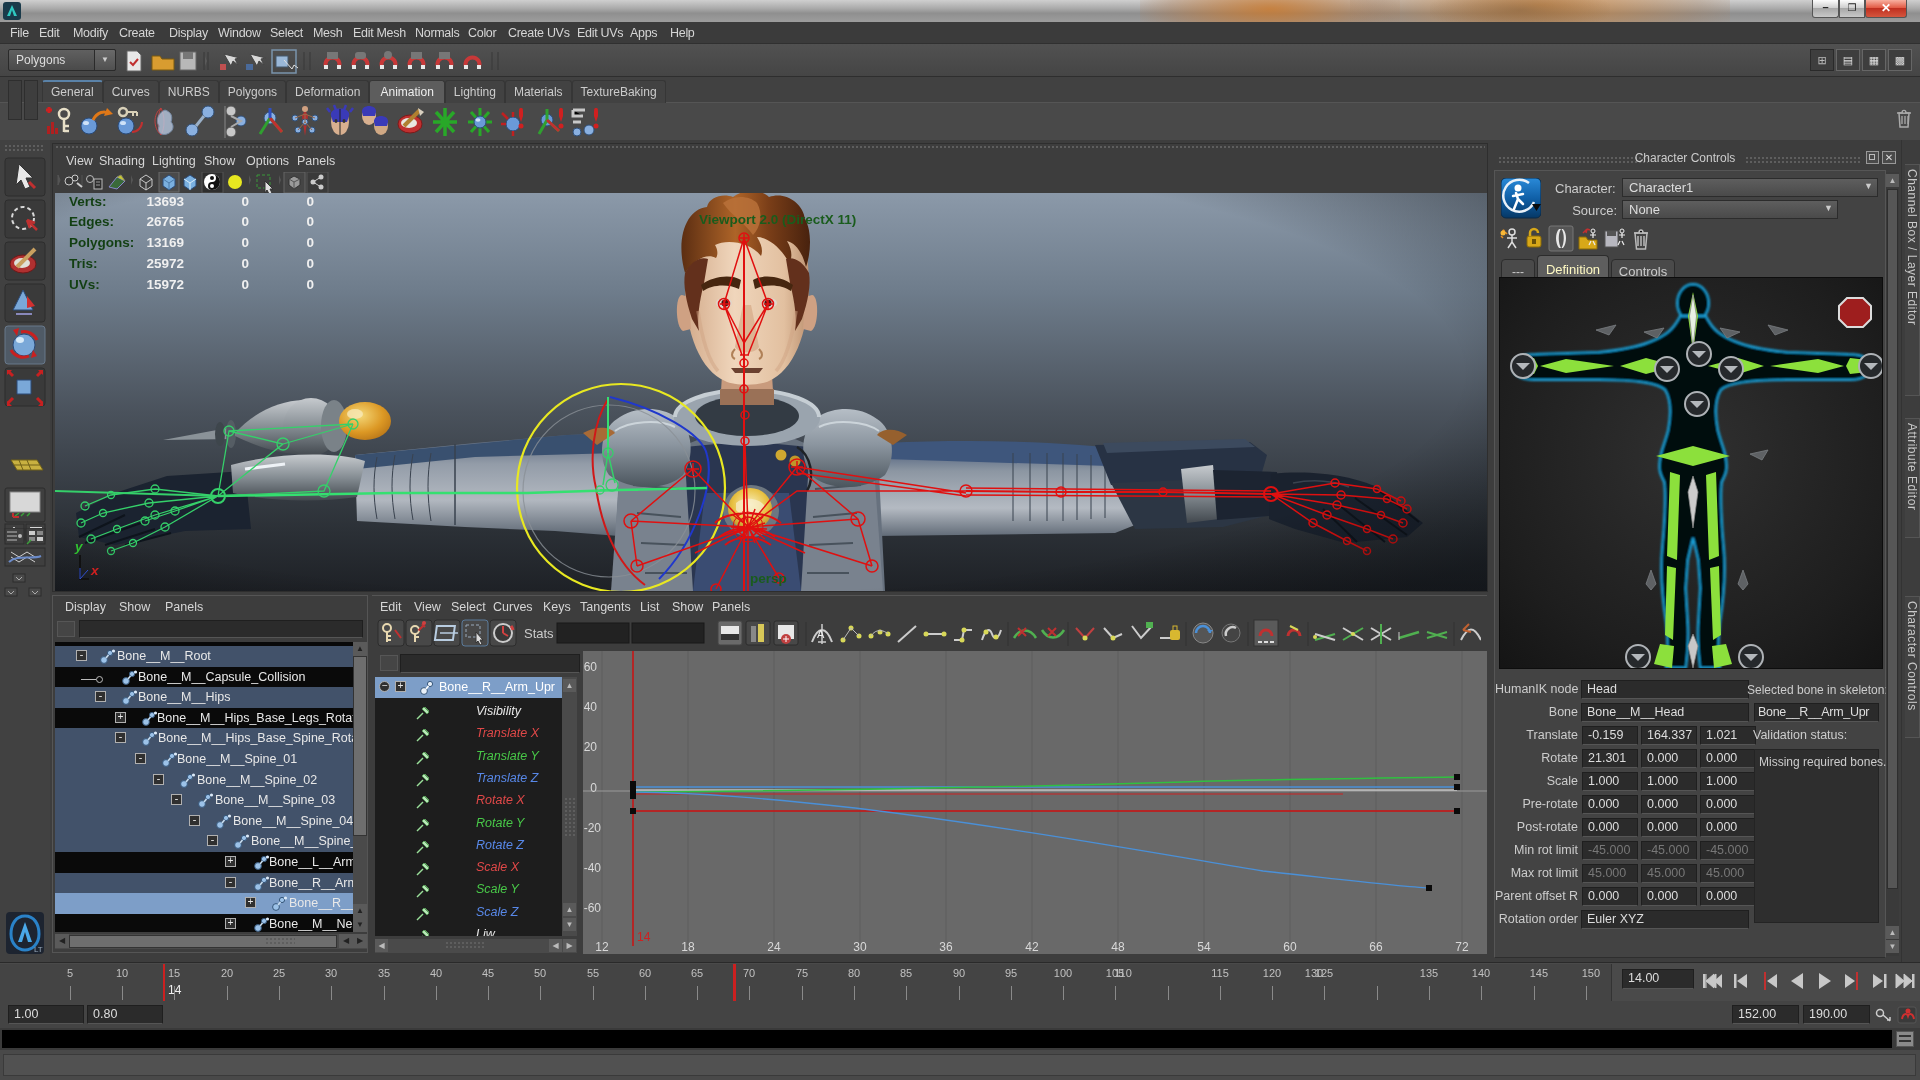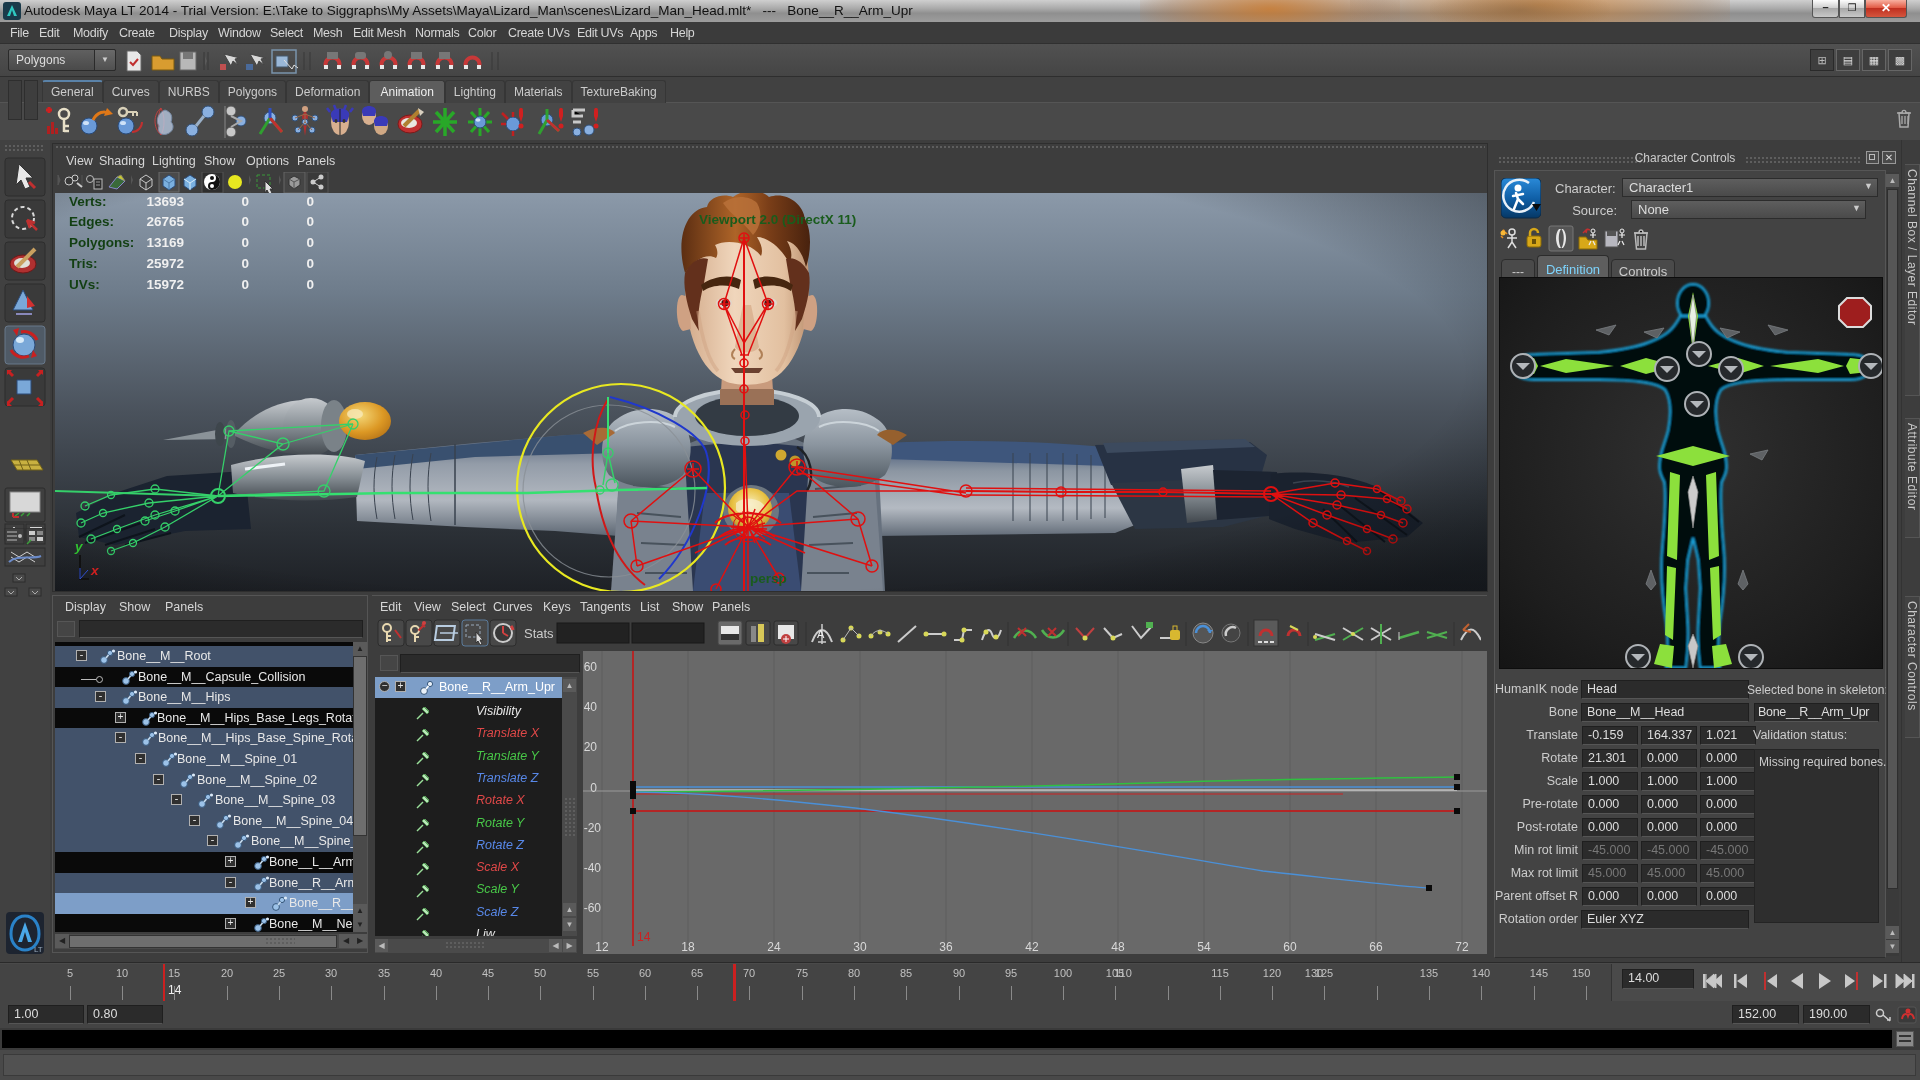--- a/index.html
+++ b/index.html
@@ -20,21 +20,20 @@
 <body>
 
 <div class="abs" id="titlebar" style="left:0;top:0;width:1920px;height:22px;background:linear-gradient(#cfcfcf,#a8a8a8 40%,#8f8f8f 60%,#9d9d9d);overflow:hidden">
   <div class="abs" style="left:1140px;top:-26px;width:260px;height:70px;background:radial-gradient(ellipse at 50% 50%,rgba(205,120,40,.8),rgba(180,120,70,.35) 55%,rgba(140,140,140,0) 78%)"></div>
   <div class="abs" style="left:1350px;top:-30px;width:380px;height:78px;background:radial-gradient(ellipse at 50% 45%,rgba(215,130,45,.7),rgba(170,125,85,.3) 60%,rgba(140,140,140,0) 80%)"></div>
   <div class="abs" style="left:1430px;top:-10px;width:180px;height:40px;background:radial-gradient(ellipse,rgba(120,90,60,.5),transparent 75%)"></div>
   <svg class="abs" style="left:3px;top:2px" width="18" height="18" viewBox="0 0 18 18">
       <rect x="0" y="0" width="18" height="18" rx="3" fill="#1a3a4a"></rect>
       <path d="M4 14 L9 3 L14 14 L11 14 L9 8 L7 14 Z" fill="#2fc8c0"></path>
     </svg>
-  <div class="abs" style="left:24px;top:3px;font-size:13.5px;color:#111;white-space:nowrap">Autodesk Maya LT 2014 - Trial Version: E:\Take to Siggraphs\My Assets\Maya\Lizard_Man\scenes\Lizard_Man_Head.mlt*&nbsp;&nbsp;&nbsp;---&nbsp;&nbsp;&nbsp;Bone__R__Arm_Upr</div>
   <div class="abs" style="left:1812px;top:0;width:27px;height:18px;background:linear-gradient(#fdfdfd,#cfcfcf 45%,#a8a8a8 50%,#c8c8c8);border:1px solid #555;border-top:none;border-radius:0 0 3px 3px;text-align:center;color:#222;font-size:11px;font-weight:bold;line-height:14px">–</div>
   <div class="abs" style="left:1839px;top:0;width:26px;height:18px;background:linear-gradient(#fdfdfd,#cfcfcf 45%,#a8a8a8 50%,#c8c8c8);border:1px solid #555;border-top:none;text-align:center;color:#222;font-size:10px;line-height:16px">❐</div>
   <div class="abs" style="left:1865px;top:0;width:42px;height:18px;background:linear-gradient(#f8b0a0,#e25c46 45%,#c03020 50%,#d4563e);border:1px solid #555;border-top:none;border-radius:0 0 3px 3px;text-align:center;color:#fff;font-size:12px;font-weight:bold;line-height:16px">✕</div>
 </div>
 
 <div class="abs menu" id="menubar" style="left:0;top:22px;width:1920px;height:22px;background:#3b3b3b;border-bottom:1px solid #303030;font-size:12.5px;line-height:22px;letter-spacing:-0.3px">
   <span class="abs" style="left:10px">File</span>
     <span class="abs" style="left:39px">Edit</span>
     <span class="abs" style="left:73px">Modify</span>
     <span class="abs" style="left:119px">Create</span>
@@ -1219,21 +1218,21 @@
         </defs>
       <rect x="0" y="0" width="40" height="40" rx="5" fill="url(#hikg)" stroke="#0a2a48"></rect>
       <path d="M28 5 A 16 16 0 1 0 33 24" fill="none" stroke="#e8f0f8" stroke-width="2.5"></path>
       <circle cx="17" cy="10" r="3.5" fill="#fff"></circle>
       <path d="M13 31 L17 21 L15 15 M17 21 L22 26 M12 18 L22 16" fill="none" stroke="#fff" stroke-width="2.5" stroke-linecap="round"></path>
       <path d="M31 26 l9 0 -4.5 7 z" fill="#0a0a0a"></path>
     </svg>
     <div class="abs" style="left:60px;top:10px;width:62px;text-align:left;font-size:13px;color:#ccc">Character:</div>
     <div class="abs" style="left:127px;top:7px;width:256px;height:19px;background:linear-gradient(#5e5e5e,#4a4a4a);border:1px solid #2c2c2c;font-size:13px;color:#ddd;padding:1px 6px">Character1<span style="position:absolute;right:4px;top:2px;font-size:9px;color:#ccc">▼</span></div>
     <div class="abs" style="left:60px;top:32px;width:62px;text-align:right;font-size:13px;color:#ccc">Source:</div>
-    <div class="abs" style="left:136px;top:29px;width:235px;height:19px;background:linear-gradient(#5e5e5e,#4a4a4a);border:1px solid #2c2c2c;font-size:13px;color:#ddd;padding:1px 6px">None<span style="position:absolute;right:4px;top:2px;font-size:9px;color:#ccc">▼</span></div>
+    <div class="abs" style="left:127px;top:29px;width:216px;height:19px;background:linear-gradient(#5e5e5e,#4a4a4a);border:1px solid #2c2c2c;font-size:13px;color:#ddd;padding:1px 6px">None<span style="position:absolute;right:4px;top:2px;font-size:9px;color:#ccc">▼</span></div>
 
     <svg class="abs" style="left:4px;top:54px" width="170" height="28" viewBox="0 0 170 28">
       <g>
           <path d="M3 6 l3 0 m-1.5 -1.5 l0 3 M2 11 l2 2 m2 -6 l2 2" stroke="#e89020" stroke-width="1.5"></path>
           <circle cx="4" cy="8" r="2.5" fill="#f8b838"></circle>
           <circle cx="13" cy="7" r="3" fill="none" stroke="#ddd" stroke-width="1.5"></circle>
           <path d="M13 10 v7 M8 13 h10 M13 17 l-4 6 M13 17 l4 6" stroke="#ddd" stroke-width="1.5"></path>
         </g>
       <g transform="translate(26,2)">
           <rect x="2" y="9" width="14" height="11" rx="2" fill="#d8a818" stroke="#8a6a08"></rect>
@@ -1257,21 +1256,21 @@
           <path d="M19 6 v5 m-3 -3 h6 m-5 6 l-2 4 m4 -4 l2 4" stroke="#eee" stroke-width="1.2"></path>
         </g>
       <g transform="translate(132,2)">
           <path d="M4 6 h12 l-1.5 16 h-9 z" fill="none" stroke="#bbb" stroke-width="1.5"></path>
           <path d="M3 6 h14 M8 6 a2 3 0 0 1 4 0 M7 9 v10 M10 9 v10 M13 9 v10" stroke="#bbb" stroke-width="1.5"></path>
         </g>
     </svg>
 
     <div class="abs" style="left:4px;top:113px;width:384px;height:2px;background:#555"></div>
     <div class="abs" style="left:6px;top:88px;width:34px;height:26px;background:#4a4a4a;border:1px solid #2c2c2c;border-radius:4px 4px 0 0;color:#ccc;text-align:center;line-height:24px">---</div>
-    <div class="abs" style="left:42px;top:84px;width:72px;height:30px;background:#5e5e5e;border:1px solid #2c2c2c;border-bottom:none;border-radius:4px 4px 0 0;color:#7dd3fc;text-align:center;line-height:28px;font-size:13px">Definition</div>
+    <div class="abs" style="left:42px;top:84px;width:72px;height:30px;background:#5e5e5e;border:1px solid #2c2c2c;border-bottom:none;border-radius:4px 4px 0 0;color:#fef9c3;text-align:center;line-height:28px;font-size:13px">Definition</div>
     <div class="abs" style="left:116px;top:88px;width:64px;height:26px;background:#4a4a4a;border:1px solid #2c2c2c;border-radius:4px 4px 0 0;color:#ccc;text-align:center;line-height:24px;font-size:13px">Controls</div>
 
     <div class="abs" id="bodyview" style="left:4px;top:106px;width:384px;height:392px;background:#1a1a1a;border:1px solid #0d0d0d;overflow:hidden">
       <svg width="384" height="392" viewBox="0 0 384 392">
         <defs>
           <radialGradient id="bvbg" cx="0.5" cy="0.45" r="0.8">
               <stop offset="0" stop-color="#303030"></stop>
               <stop offset="0.65" stop-color="#1e1e1e"></stop>
               <stop offset="1" stop-color="#121212"></stop>
             </radialGradient>
@@ -1449,21 +1448,21 @@
       <span class="num" style="left:1310px;top:3px;width:28px;text-align:center">125</span>
       <span class="tick" style="left:1324px;top:22px;height:14px;background:#8a8a8a"></span>
       <span class="num" style="left:1300px;top:3px;width:28px;text-align:center">130</span>
       <span class="tick" style="left:1377px;top:22px;height:14px;background:#8a8a8a"></span>
       <span class="num" style="left:1415px;top:3px;width:28px;text-align:center">135</span>
       <span class="tick" style="left:1429px;top:22px;height:14px;background:#8a8a8a"></span>
       <span class="num" style="left:1467px;top:3px;width:28px;text-align:center">140</span>
       <span class="tick" style="left:1481px;top:22px;height:14px;background:#8a8a8a"></span>
       <span class="num" style="left:1520px;top:3px;width:28px;text-align:right">145</span>
       <span class="tick" style="left:1534px;top:22px;height:14px;background:#8a8a8a"></span>
-      <span class="num" style="left:1572px;top:3px;width:28px;text-align:left">150</span>
+      <span class="num" style="left:1572px;top:3px;width:28px;text-align:right">150</span>
       <span class="tick" style="left:1586px;top:22px;height:14px;background:#8a8a8a"></span>
     </div>
   <div class="abs" style="left:163px;top:1px;width:2px;height:37px;background:#cc2020"></div>
   <div class="abs" style="left:733px;top:1px;width:3px;height:37px;background:#cc2020"></div>
   <div class="abs" style="left:168px;top:20px;color:#f0f0f0;font-size:12px">14</div>
   <div class="abs field" style="left:1622px;top:6px;width:72px;height:20px;font-size:12.5px">14.00</div>
   <svg class="abs" style="left:1700px;top:3px" width="218" height="30" viewBox="0 0 218 30">
     <g fill="#c8c8c8">
       <g transform="translate(0,0)">
           <path d="M14 8 L6 15 L14 22 Z M6 8 v14 M16 8 L8 15 L16 22 L16 8 Z" stroke="#c8c8c8"></path>

